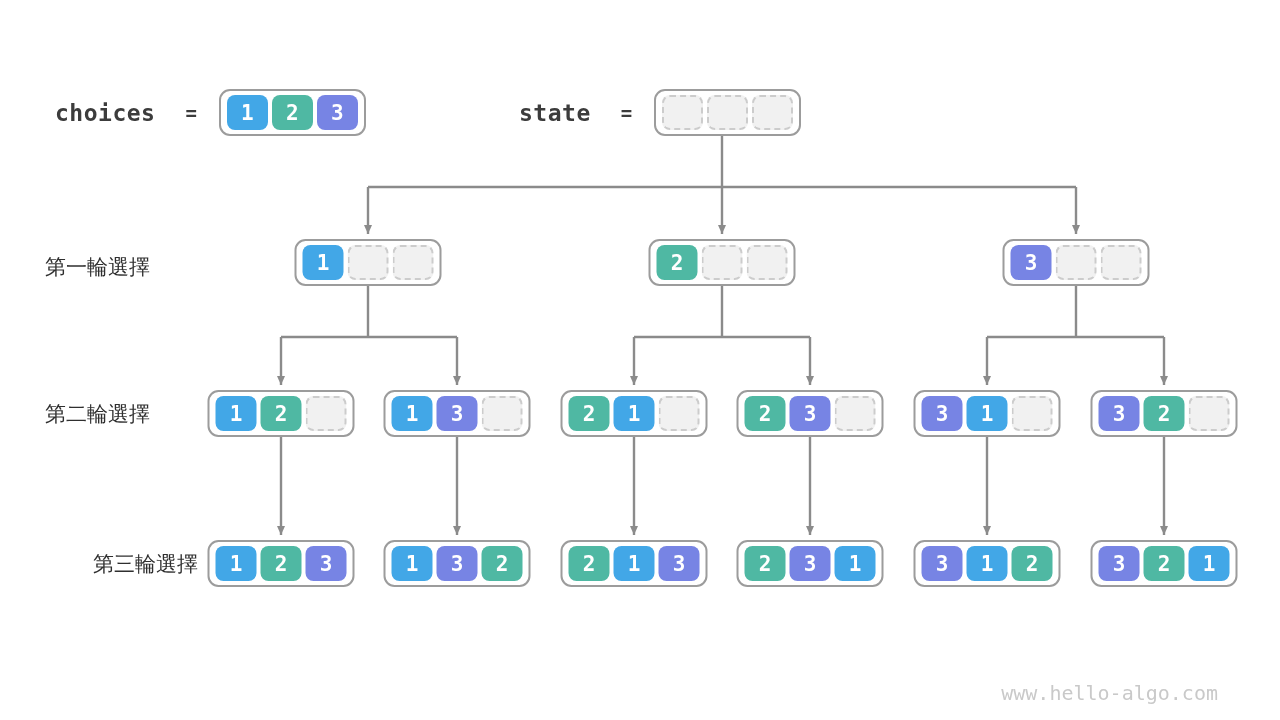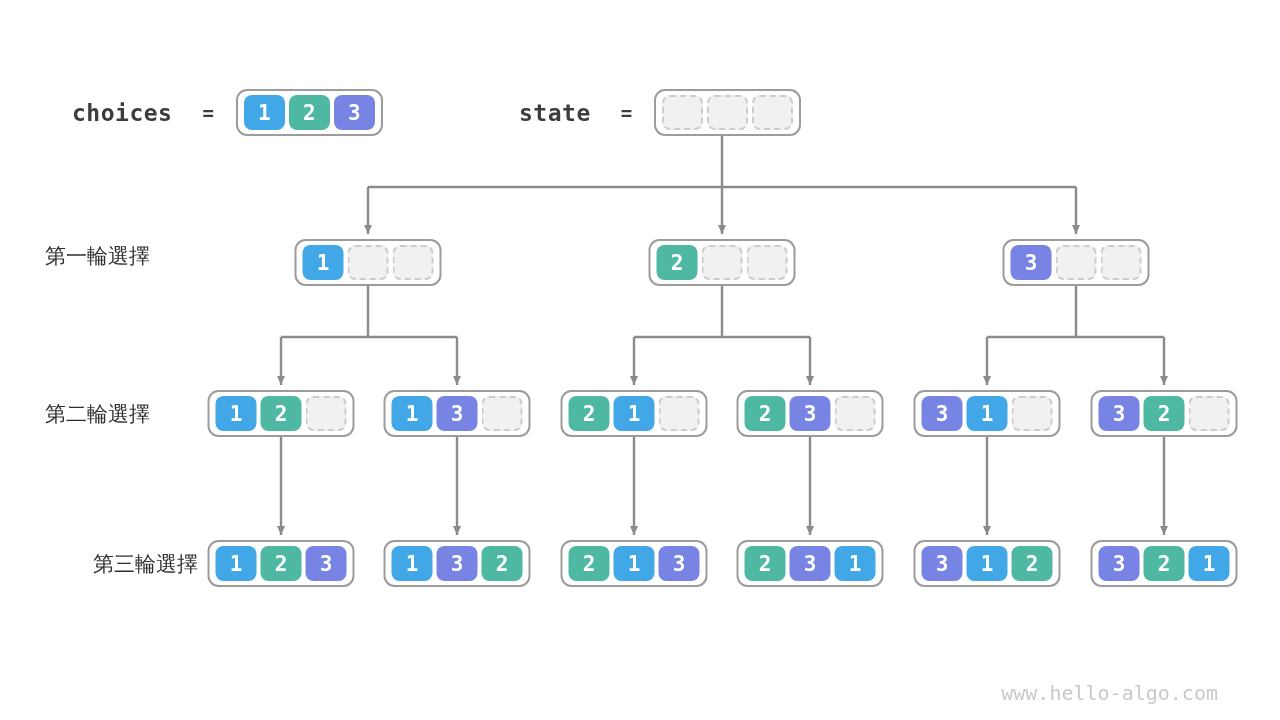--- a/index.html
+++ b/index.html
@@ -90,21 +90,21 @@
 
       <line x1="281" y1="437" x2="281" y2="535" marker-end="url(#ah)"></line>
       <line x1="457" y1="437" x2="457" y2="535" marker-end="url(#ah)"></line>
       <line x1="634" y1="437" x2="634" y2="535" marker-end="url(#ah)"></line>
       <line x1="810" y1="437" x2="810" y2="535" marker-end="url(#ah)"></line>
       <line x1="987" y1="437" x2="987" y2="535" marker-end="url(#ah)"></line>
       <line x1="1164" y1="437" x2="1164" y2="535" marker-end="url(#ah)"></line>
     </g>
   </svg>
 
-  <div class="hgroup" style="left:72px">
+  <div class="hgroup" style="left:55px">
     <span class="hlabel">choices</span>
     <span class="heq">=</span>
     <span id="choices-slot">
         <div class="node">
           <div class="cell c1">1</div>
           <div class="cell c2">2</div>
           <div class="cell c3">3</div>
         </div>
       </span>
   </div>
@@ -115,21 +115,21 @@
     <span id="state-slot">
         <div class="node">
           <div class="cell empty"></div>
           <div class="cell empty"></div>
           <div class="cell empty"></div>
         </div>
       </span>
   </div>
 
   <div class="watermark">www.hello-algo.com</div>
-<div class="row-label" style="top: 243px; text-align: center;">第一輪選擇</div>
+<div class="row-label" style="top: 254px; text-align: center;">第一輪選擇</div>
     <div class="node abs" style="left: 368px; top: 239px;">
       <div class="cell c1">1</div>
       <div class="cell empty"></div>
       <div class="cell empty"></div>
     </div>
     <div class="node abs" style="left: 722px; top: 239px;">
       <div class="cell c2">2</div>
       <div class="cell empty"></div>
       <div class="cell empty"></div>
     </div>

